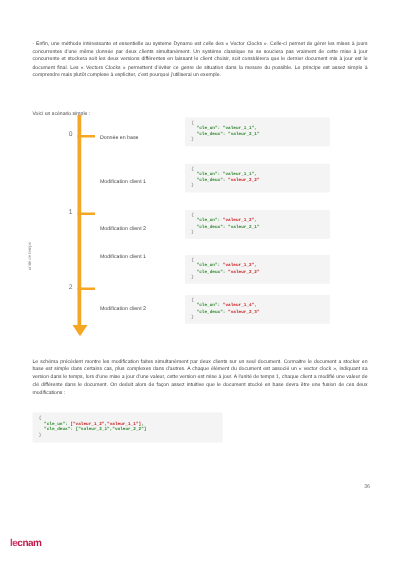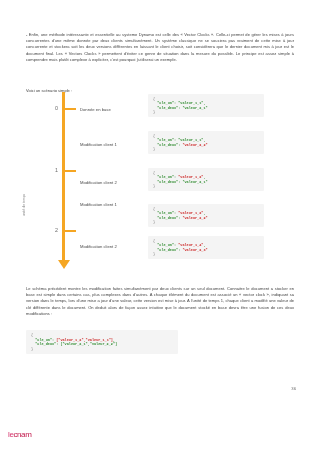--- a/index.html
+++ b/index.html
@@ -155,21 +155,21 @@
     right: 24px;
     top: 386px;
     font-size: 4.2px;
     color: #6a6a6a;
   }
   .logo {
     position: absolute;
     left: 8px;
     top: 431px;
     font-size: 8px;
-    font-weight: normal;
+    font-weight: bold;
     letter-spacing: -0.4px;
     line-height: 8px;
   }
   .logo .le { color: #d6336c; }
   .logo .cnam { color: #c2184b; }
 </style>
 </head>
 <body>
 
 <div class="page">

